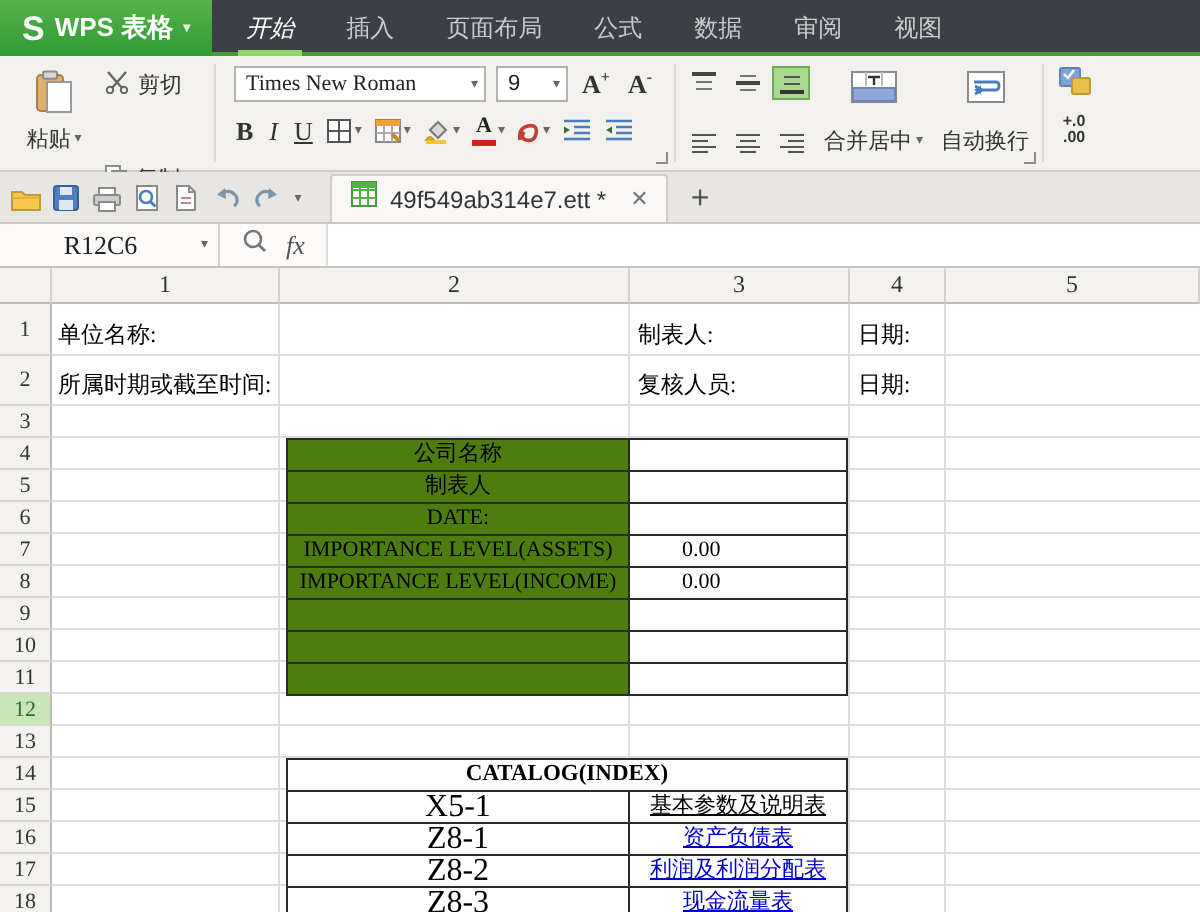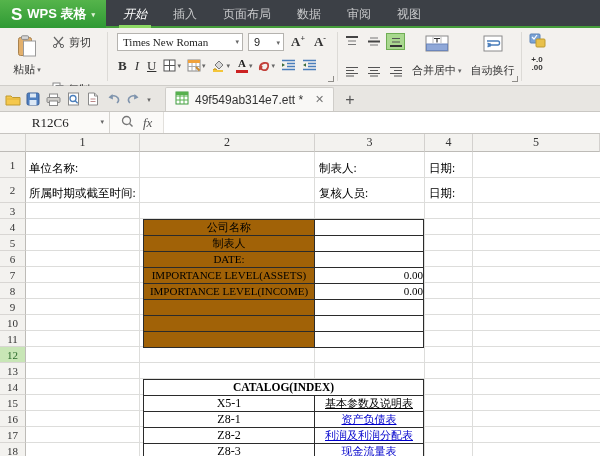--- a/index.html
+++ b/index.html
@@ -89,50 +89,51 @@
            border-bottom:1px solid #d8d6d3;display:flex;align-items:center;justify-content:center;
            font-size:11px;color:#333;}
   .rowhead.sel{background:#c8e6b6;color:#2c6b2c;}
   .gv{position:absolute;top:18px;bottom:0;width:1px;background:#dddddb;}
   .gh{position:absolute;left:26px;right:0;height:1px;background:#dddddb;}
   .celltext{position:absolute;font-size:11.5px;color:#000;white-space:nowrap;line-height:15px;}
 
   .itable{position:absolute;left:143px;top:85px;width:281px;border:1px solid #2b2b2b;background:#fff;}
   .irow{display:flex;height:16px;border-bottom:1px solid #2b2b2b;}
   .irow:last-child{border-bottom:none;height:15px;}
-  .ilabel{width:171px;background:#a16207;border-right:1px solid #2b2b2b;text-align:center;
+  .ilabel{width:171px;background:#4d7c0f;border-right:1px solid #2b2b2b;text-align:center;
           font-size:11px;line-height:15px;color:#000;overflow:hidden;white-space:nowrap;}
-  .ivalue{flex:1;text-align:right;font-size:11px;line-height:15px;padding-left:26px;}
+  .ivalue{flex:1;text-align:left;font-size:11px;line-height:15px;padding-left:26px;}
 
   .ctable{position:absolute;left:143px;top:245px;width:281px;border:1px solid #2b2b2b;background:#fff;}
   .chead{height:16px;border-bottom:1px solid #2b2b2b;text-align:center;font-weight:bold;
          font-size:11.5px;line-height:15px;color:#000;}
   .crow{display:flex;height:16px;border-bottom:1px solid #2b2b2b;}
   .crow:last-child{border-bottom:none;}
-  .ccode{width:171px;border-right:1px solid #2b2b2b;text-align:center;font-size:12px;line-height:15px;color:#000;}
+  .ccode{width:171px;border-right:1px solid #2b2b2b;text-align:center;font-size:16px;line-height:15px;color:#000;}
   .cname{flex:1;text-align:center;font-size:11px;line-height:15px;text-decoration:underline;white-space:nowrap;}
   .cname.black{color:#000;}
   .cname.blue{color:#0000cc;}
 </style>
 </head>
 <body>
 
 <div class="app">
 
   <div class="titlebar">
     <div class="green-line"></div>
     <div class="logo">
       <span class="logo-s">S</span>
       <span>WPS 表格</span>
       <span class="caret">▾</span>
     </div>
     <div class="menu-tabs" id="menu-tabs">
         <div class="mtab active">开始</div>
         <div class="mtab">插入</div>
         <div class="mtab">页面布局</div>
+        <div class="mtab">公式</div>
         <div class="mtab">数据</div>
         <div class="mtab">审阅</div>
         <div class="mtab">视图</div>
       </div>
   </div>
 
   <div class="ribbon">
 
     <div class="rgroup grp-clip">
       <div class="paste-btn">

